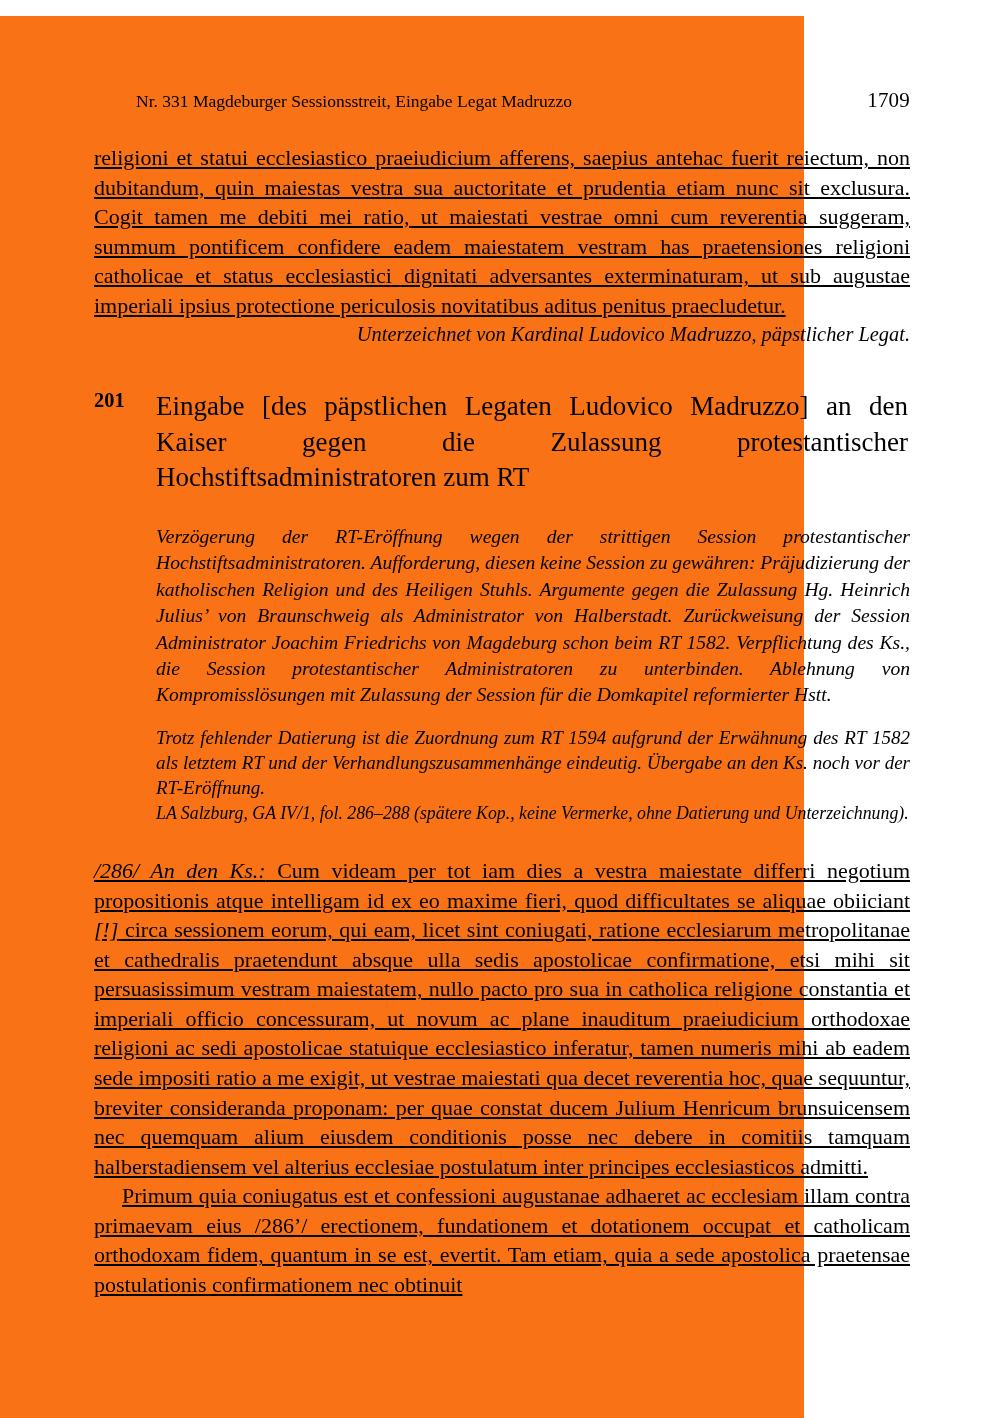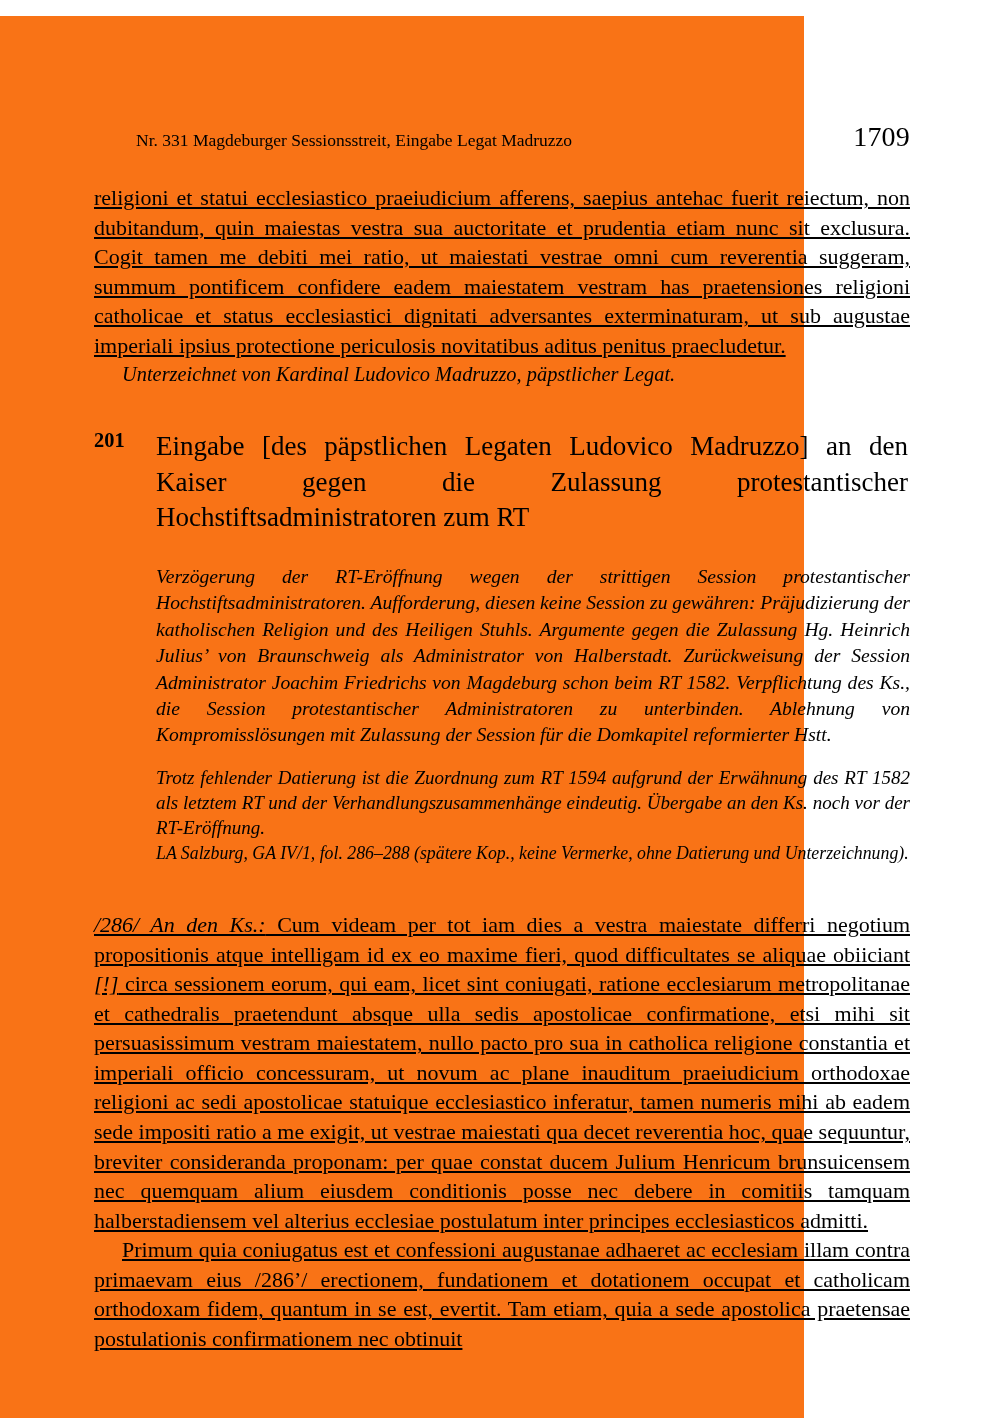--- a/index.html
+++ b/index.html
@@ -38,28 +38,28 @@
     margin-bottom: 30px;
     padding-left: 42px;
   }
   .runhead .rh-title {
     flex: 0 0 auto;
   }
   .runhead .rh-spacer {
     flex: 1 1 auto;
   }
   .runhead .rh-page {
-    font-size: 28px;
+    font-size: 21px;
     letter-spacing: 0.2px;
-    margin-top: 33px;
   }
 
   
   p {
     margin: 0;
+    text-align: right;
   }
   .body-par {
     font-size: 22px;
     line-height: 1.345;
     text-align: justify;
     text-justify: inter-word;
     hyphens: manual;
     text-decoration: underline;
   }
   .indent-par {
@@ -114,21 +114,21 @@
   }
   .abs-src {
     font-size: 17.8px;
     font-style: italic;
     line-height: 1.325;
     text-align: justify;
     margin-top: 2px;
   }
 
   .main-text {
-    margin-top: 44px;
+    margin-top: 30px;
   }
   .it { font-style: italic; }
 </style>
 </head>
 <body>
 
 <div class="page">
   <div class="content">
 
     <div class="runhead">

